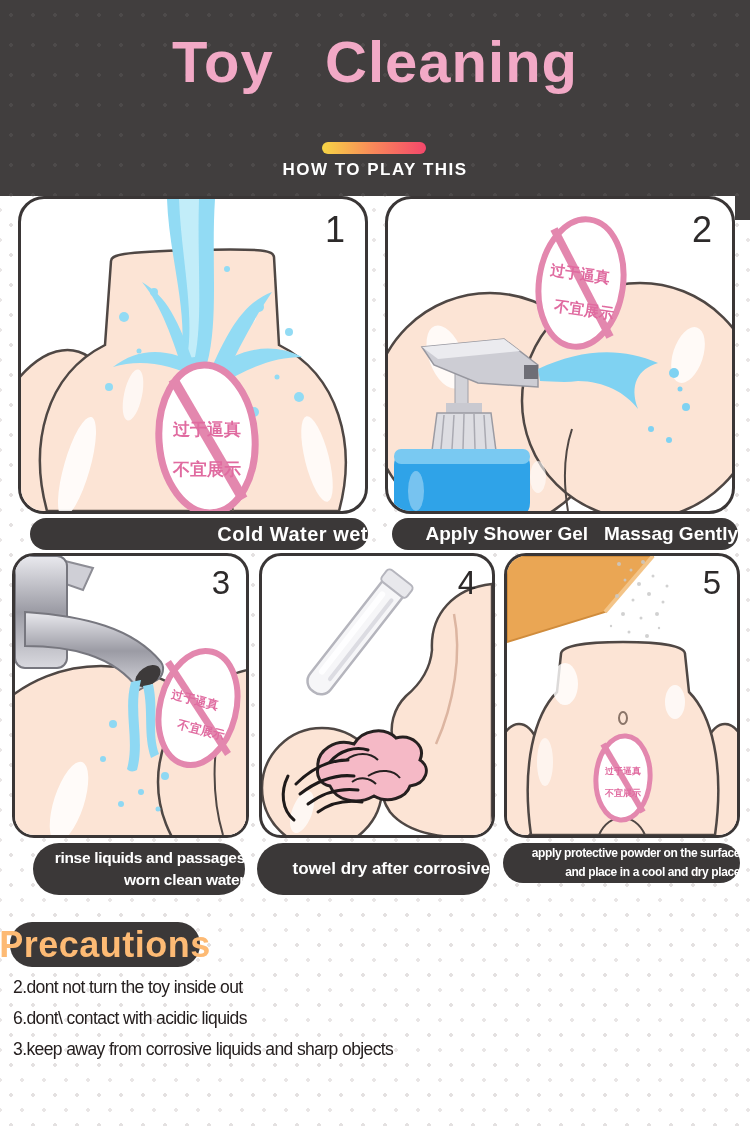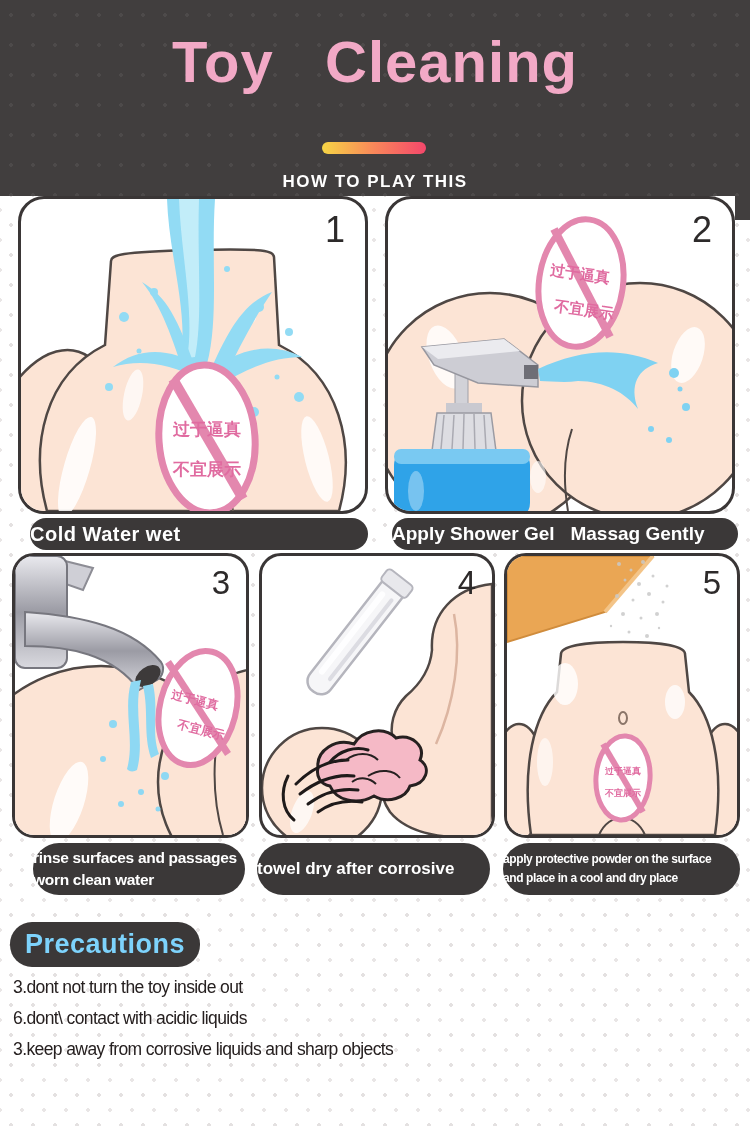--- a/index.html
+++ b/index.html
@@ -23,21 +23,21 @@
   .header-step{position:absolute;left:735px;top:196px;width:15px;height:24px;background:#413e3e;}
   .title{
     position:absolute;top:28px;left:0;width:750px;text-align:center;
     font-size:58px;font-weight:bold;color:#f2a9c6;white-space:pre;letter-spacing:1px;
   }
   .grad-bar{
     position:absolute;left:322px;top:142px;width:104px;height:12px;border-radius:6px;
     background:linear-gradient(90deg,#f6d545,#f9875a,#f4476b);
   }
   .subtitle{
-    position:absolute;top:172px;left:0;width:750px;text-align:center;
+    position:absolute;top:160px;left:0;width:750px;text-align:center;
     font-size:17px;font-weight:bold;color:#ffffff;letter-spacing:1.5px;
   }
   
   .panel{
     position:absolute;background:#ffffff;border:3px solid #3a3636;
     border-radius:26px;overflow:hidden;box-sizing:border-box;
   }
   .panel svg{position:absolute;left:0;top:0;}
   .p1{left:18px;top:196px;width:350px;height:318px;}
   .p2{left:385px;top:196px;width:350px;height:318px;}
@@ -45,34 +45,34 @@
   .p4{left:259px;top:553px;width:236px;height:285px;border-radius:22px;}
   .p5{left:504px;top:553px;width:236px;height:285px;border-radius:22px;}
   .num{
     position:absolute;top:10px;right:20px;font-size:36px;color:#2d2a2a;
     font-family:"Liberation Sans",sans-serif;z-index:3;
   }
   .p3 .num,.p4 .num,.p5 .num{font-size:33px;right:16px;top:8px;}
   
   .pill{
     position:absolute;background:#3b3838;color:#fff;border-radius:30px;
-    display:flex;flex-direction:column;align-items:flex-start;justify-content:center;
+    display:flex;flex-direction:column;align-items:flex-end;justify-content:center;
     text-align:center;font-weight:bold;box-sizing:border-box;
   }
   .c1{left:30px;top:518px;width:338px;height:32px;font-size:20px;letter-spacing:.5px;}
   .c2{left:392px;top:518px;width:346px;height:32px;font-size:19px;white-space:pre;}
   .c3{left:33px;top:843px;width:212px;height:52px;font-size:15.5px;letter-spacing:-.3px;line-height:1.4;}
   .c4{left:257px;top:843px;width:233px;height:52px;font-size:17px;}
-  .c5{left:503px;top:843px;width:237px;height:52px;font-size:12px;letter-spacing:-.4px;line-height:1.55;}
+  .c5{left:503px;top:843px;width:237px;height:40px;font-size:12px;letter-spacing:-.4px;line-height:1.55;}
   
   .prec-pill{
     position:absolute;left:10px;top:922px;width:190px;height:45px;background:#3b3838;
     border-radius:22px;display:flex;align-items:center;justify-content:center;
   }
-  .prec-pill span{color:#7dd3fc;font-size:27px;font-weight:bold;letter-spacing:.5px;}
+  .prec-pill span{color:#fdba74;font-size:36px;font-weight:bold;letter-spacing:.5px;}
   .prec-list{position:absolute;left:13px;top:972px;width:737px;}
   .prec-item{
     font-size:17.5px;line-height:31px;color:#262020;letter-spacing:-.6px;
     white-space:pre;font-weight:500;
   }
 </style>
 </head>
 <body>
 
 <div class="page">
@@ -302,33 +302,33 @@
     <div class="num">5</div>
   </div>
 
   <div class="pill c1">
     <div>Cold Water wet</div>
   </div>
   <div class="pill c2">
     <div>Apply Shower Gel   Massag Gently</div>
   </div>
   <div class="pill c3">
-    <div>rinse surfaces and passages</div>
+    <div>rinse liquids and passages</div>
     <div>worn clean water</div>
   </div>
   <div class="pill c4">
     <div>towel dry after corrosive</div>
   </div>
   <div class="pill c5">
     <div>apply protective powder on the surface</div>
     <div>and place in a cool and dry place</div>
   </div>
 
   <div class="prec-pill">
     <span>Precautions</span>
   </div>
   <div class="prec-list">
-    <div class="prec-item">3.dont not turn the toy inside out</div>
+    <div class="prec-item">2.dont not turn the toy inside out</div>
     <div class="prec-item">6.dont\ contact with acidic liquids</div>
     <div class="prec-item">3.keep away from corrosive liquids and sharp objects</div>
   </div>
 
 </div>
 
 </body></html>

